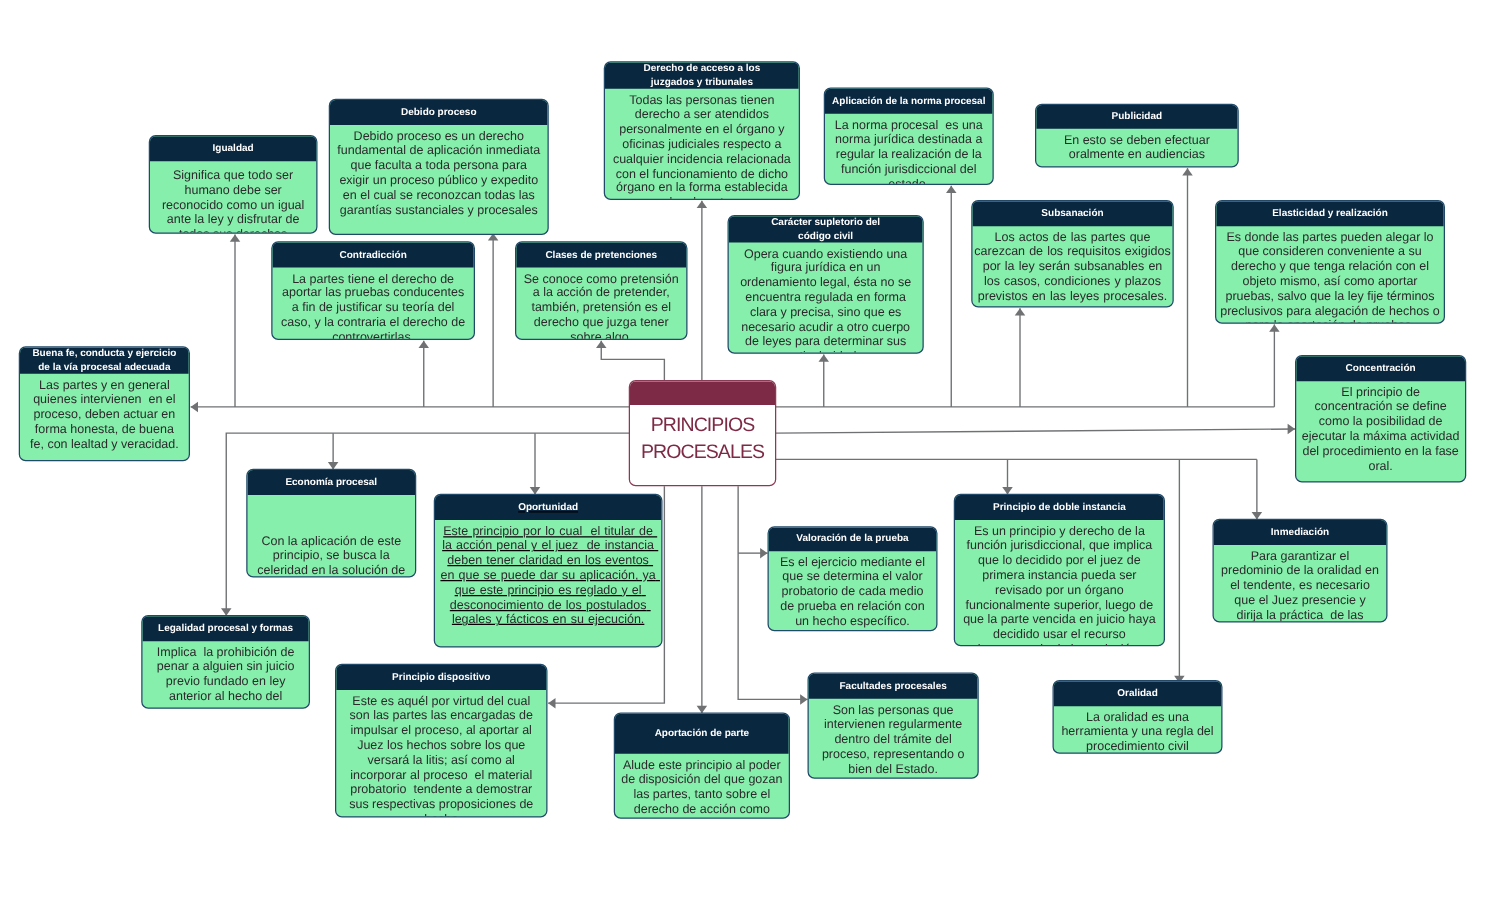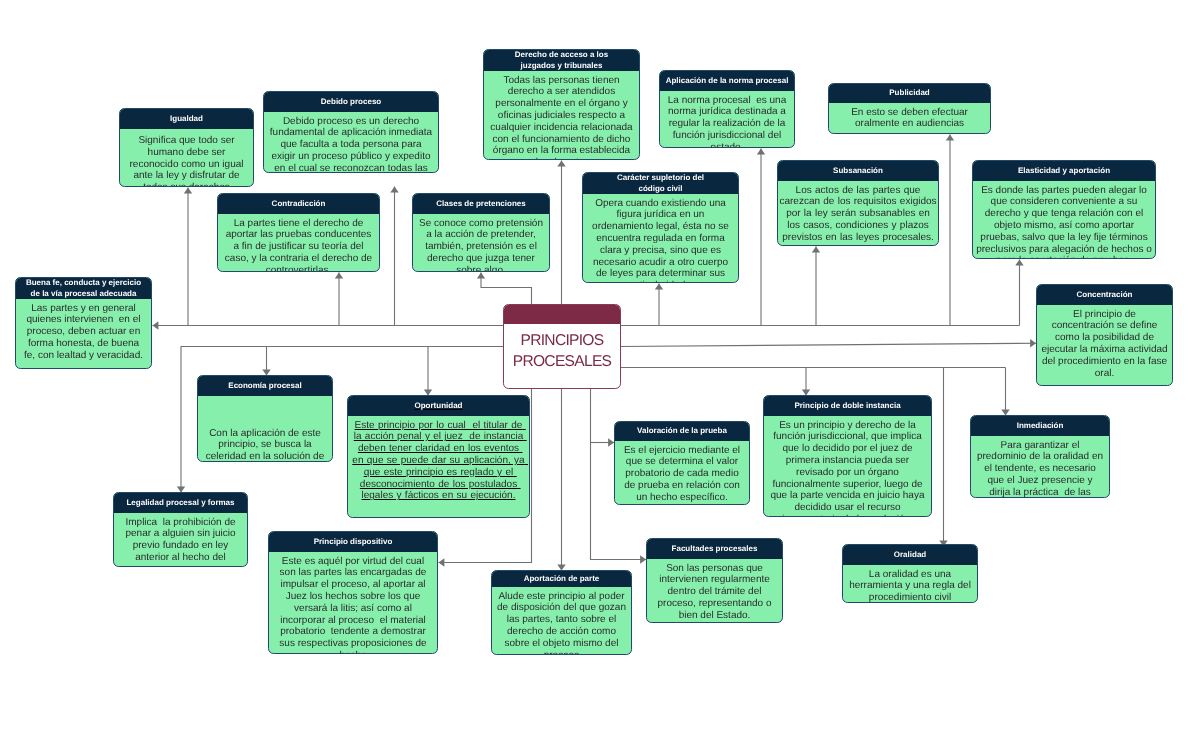--- a/index.html
+++ b/index.html
@@ -78,21 +78,21 @@
         <polygon points="1005.5,415.5 1001.3,409.6 1005.5,409.6 1009.7,409.6" fill="#6f7173" stroke="none"></polygon>
       </g>
   </svg>
 
   <div class="node" id="n-igualdad" style="left:119px;top:108px;width:135px;height:79px;">
     <div class="hd" style="height:20px">
         <span>Igualdad</span>
       </div>
     <div class="bd" style="padding:6px 4.00px;">Significa que todo ser humano debe ser reconocido como un igual ante la ley y disfrutar de todos sus derechos</div>
   </div>
-  <div class="node" id="n-debido" style="left:263px;top:91px;width:176px;height:82px;">
+  <div class="node" id="n-debido" style="left:263px;top:79px;width:176px;height:109px;">
     <div class="hd" style="height:20px">
         <span>Debido proceso</span>
       </div>
     <div class="bd" style="padding:3.6px 4.00px;">Debido proceso es un derecho fundamental de aplicación inmediata que faculta a toda persona para exigir un proceso público y expedito en el cual se reconozcan todas las garantías sustanciales y procesales</div>
   </div>
   <div class="node" id="n-derecho" style="left:483px;top:49px;width:157px;height:111px;">
     <div class="hd" style="height:21px">
         <span style="max-width:100px;">Derecho de acceso a los juzgados y tribunales</span>
       </div>
     <div class="bd" style="padding:3.6px 5.6px;">Todas las personas tienen derecho a ser atendidos personalmente en el órgano y oficinas judiciales respecto a cualquier incidencia relacionada con el funcionamiento de dicho órgano en la forma establecida legalmente.</div>
@@ -128,21 +128,21 @@
     <div class="bd" style="padding:3.6px 4.00px;">Opera cuando existiendo una figura jurídica en un ordenamiento legal, ésta no se encuentra regulada en forma clara y precisa, sino que es necesario acudir a otro cuerpo de leyes para determinar sus particularidades</div>
   </div>
   <div class="node" id="n-subsanacion" style="left:777px;top:160px;width:162px;height:86px;">
     <div class="hd" style="height:20px">
         <span>Subsanación</span>
       </div>
     <div class="bd" style="padding:3.6px 1.1px;word-spacing:0.5px;">Los actos de las partes que carezcan de los requisitos exigidos por la ley serán subsanables en los casos, condiciones y plazos previstos en las leyes procesales.</div>
   </div>
   <div class="node" id="n-elasticidad" style="left:972px;top:160px;width:184px;height:99px;">
     <div class="hd" style="height:20px">
-        <span>Elasticidad y aportación</span>
+        <span>Elasticidad y realización</span>
       </div>
     <div class="bd" style="padding:3.6px 0.40px;">Es donde las partes pueden alegar lo que consideren conveniente a su derecho y que tenga relación con el objeto mismo, así como aportar pruebas, salvo que la ley fije términos preclusivos para alegación de hechos o para la aportación de pruebas.</div>
   </div>
   <div class="node" id="n-buenafe" style="left:15px;top:277px;width:137px;height:92px;">
     <div class="hd" style="height:21px">
         <span style="max-width:120px;">Buena fe, conducta y ejercicio de la vía procesal adecuada</span>
       </div>
     <div class="bd" style="padding:3.6px 6.05px;white-space:pre-wrap;">Las partes y en general quienes intervienen  en el proceso, deben actuar en forma honesta, de buena fe, con lealtad y veracidad.</div>
   </div>
   <div class="node" id="n-concentracion" style="left:1036px;top:284px;width:137px;height:102px;">
@@ -187,21 +187,21 @@
       </div>
     <div class="bd" style="padding:3.6px 4.65px;white-space:pre-wrap;">Implica  la prohibición de penar a alguien sin juicio previo fundado en ley anterior al hecho del proceso.</div>
   </div>
   <div class="node" id="n-dispositivo" style="left:268px;top:531px;width:170px;height:123px;">
     <div class="hd" style="height:20px">
         <span>Principio dispositivo</span>
       </div>
     <div class="bd" style="padding:3.6px 4.00px;white-space:pre-wrap;">Este es aquél por virtud del cual son las partes las encargadas de impulsar el proceso, al aportar al Juez los hechos sobre los que versará la litis; así como al incorporar al proceso  el material probatorio  tendente a demostrar sus respectivas proposiciones de hecho</div>
   </div>
   <div class="node" id="n-aportacion" style="left:491px;top:570px;width:141px;height:85px;">
-    <div class="hd" style="height:16px">
+    <div class="hd" style="height:32px">
         <span>Aportación de parte</span>
       </div>
     <div class="bd" style="padding:3.6px 4.00px;">Alude este principio al poder de disposición del que gozan las partes, tanto sobre el derecho de acción como sobre el objeto mismo del proceso</div>
   </div>
   <div class="node" id="n-facultades" style="left:646px;top:538px;width:137px;height:85px;">
     <div class="hd" style="height:20px">
         <span>Facultades procesales</span>
       </div>
     <div class="bd" style="padding:3.6px 7.3px;">Son las personas que intervienen regularmente dentro del trámite del proceso, representando o bien del Estado.</div>
   </div>

